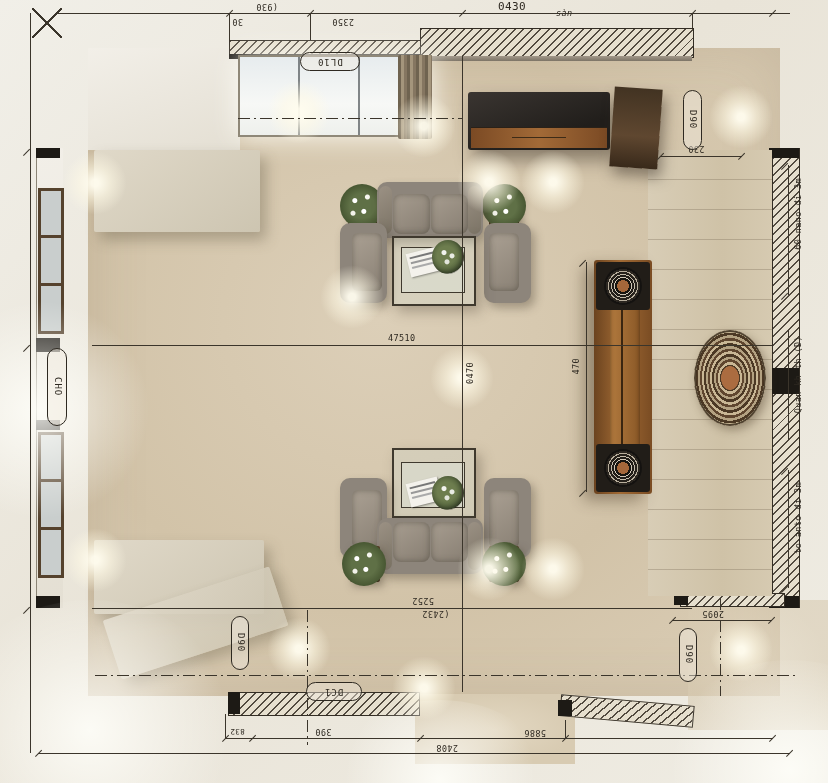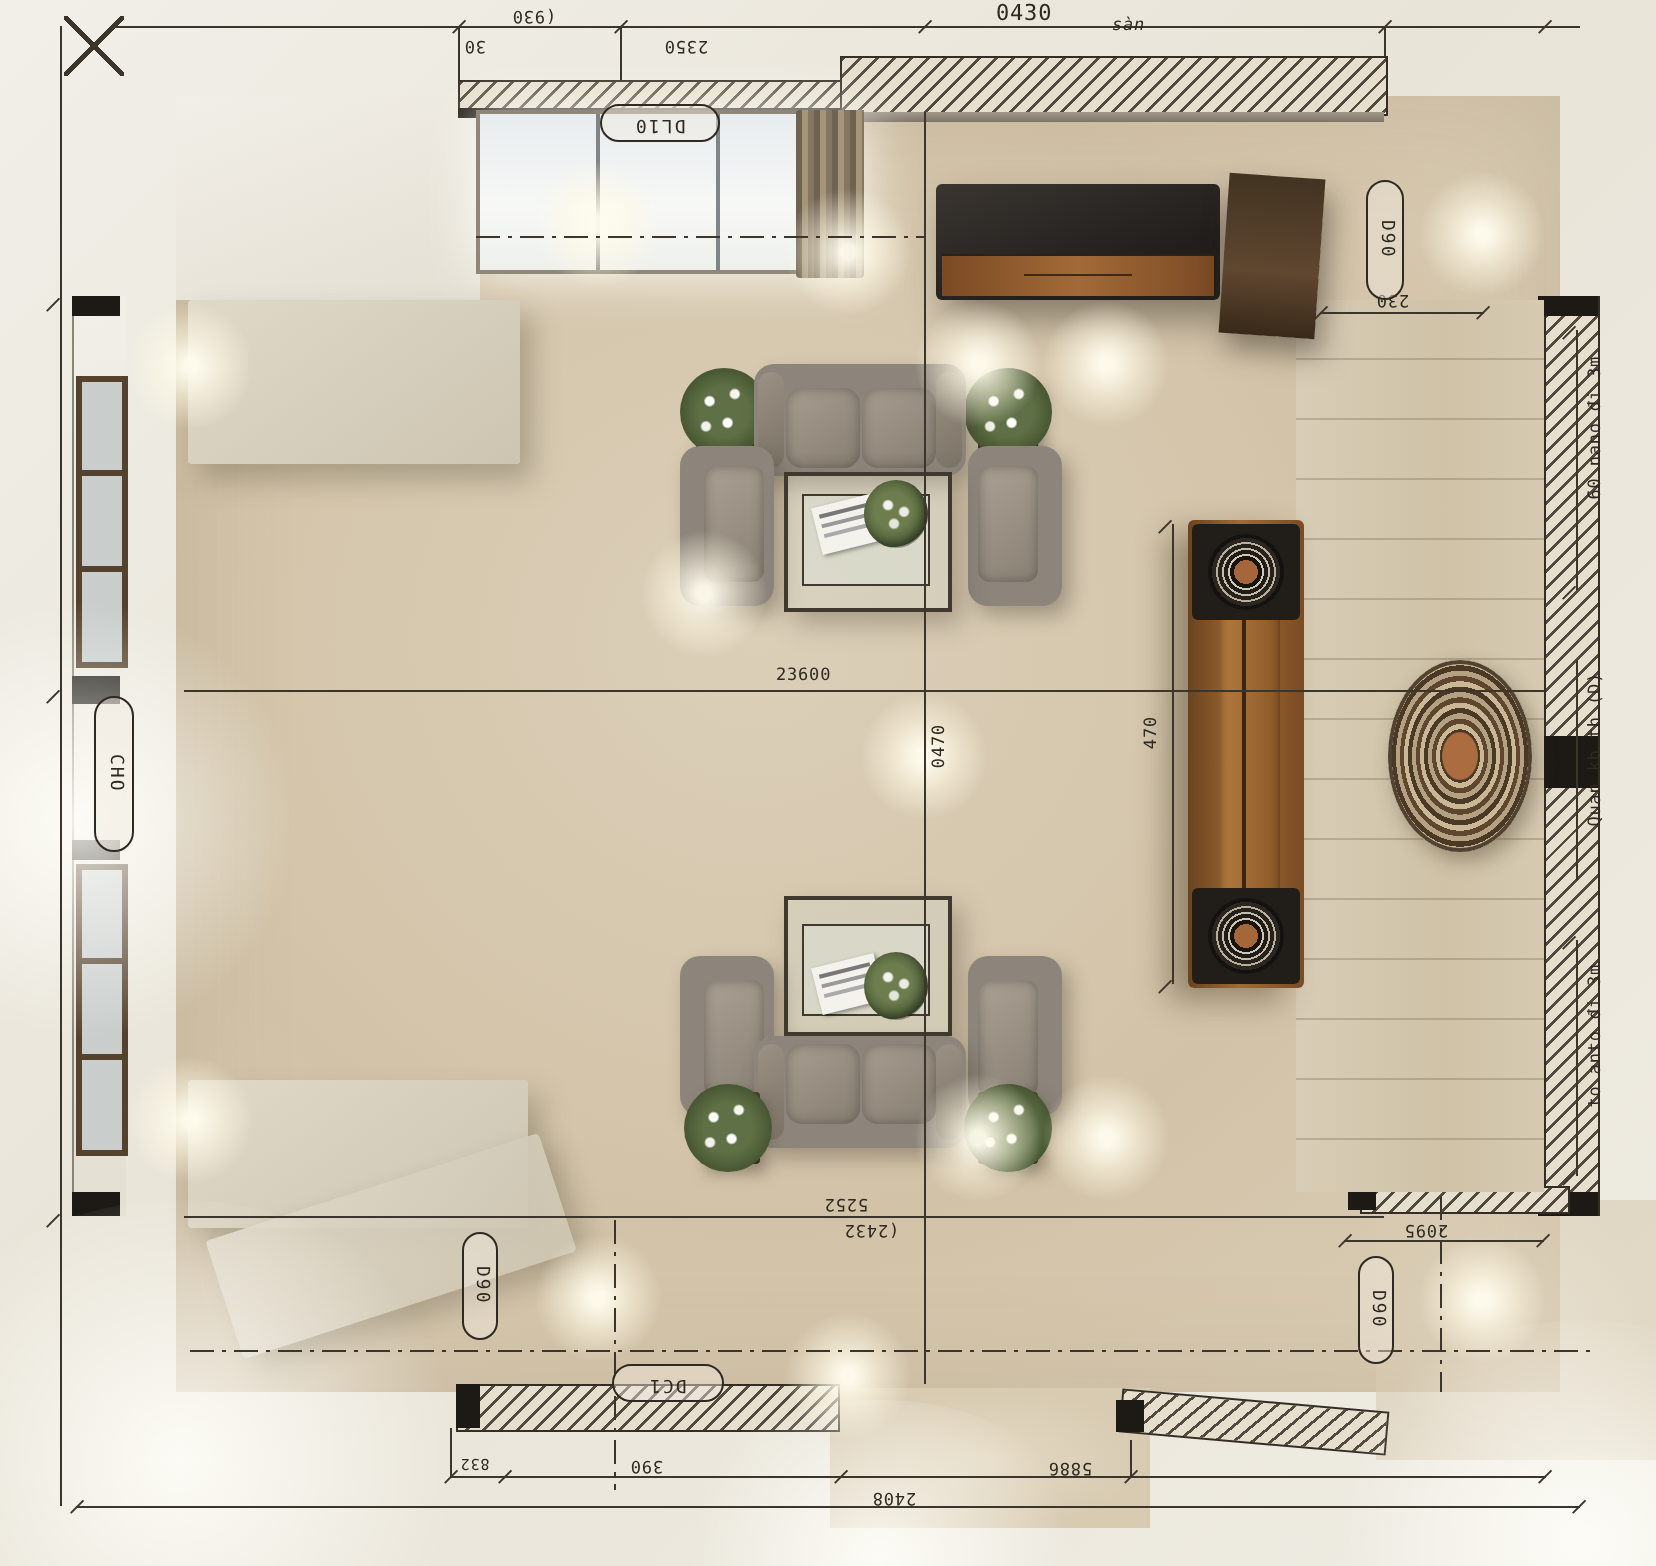--- a/index.html
+++ b/index.html
@@ -290,21 +290,21 @@
   <div class="dimtext vtext" style="left:794px;top:178px;">60 nano đi 3m</div>
   <div class="dl-v" style="left:788px;top:330px;height:110px;"></div>
   <div class="dimtext vtext" style="left:794px;top:336px;">Quan kh th (D)</div>
   <div class="dl-v" style="left:788px;top:470px;height:118px;"></div>
   <div class="tick" style="left:784px;top:467px;"></div>
   <div class="tick" style="left:784px;top:585px;"></div>
   <div class="dimtext vtext" style="left:794px;top:482px;">to anto đi 3m</div>
 
   <div class="dl-v" style="left:462px;top:56px;height:636px;"></div>
   <div class="dl-h" style="left:92px;top:345px;width:680px;"></div>
-  <div class="dimtext" style="left:388px;top:334px;">23600</div>
+  <div class="dimtext" style="left:388px;top:334px;">47510</div>
   <div class="dimtext vtext" style="left:466px;top:362px;">0470</div>
 
   <div class="dl-v" style="left:586px;top:262px;height:230px;"></div>
   <div class="tick" style="left:582px;top:259px;"></div>
   <div class="tick" style="left:582px;top:489px;"></div>
   <div class="dimtext vtext" style="left:572px;top:358px;">470</div>
 
   <div class="cl-h" style="left:238px;top:118px;width:224px;"></div>
   <div class="cl-h" style="left:95px;top:675px;width:700px;"></div>
   <div class="cl-v" style="left:307px;top:610px;height:135px;"></div>

